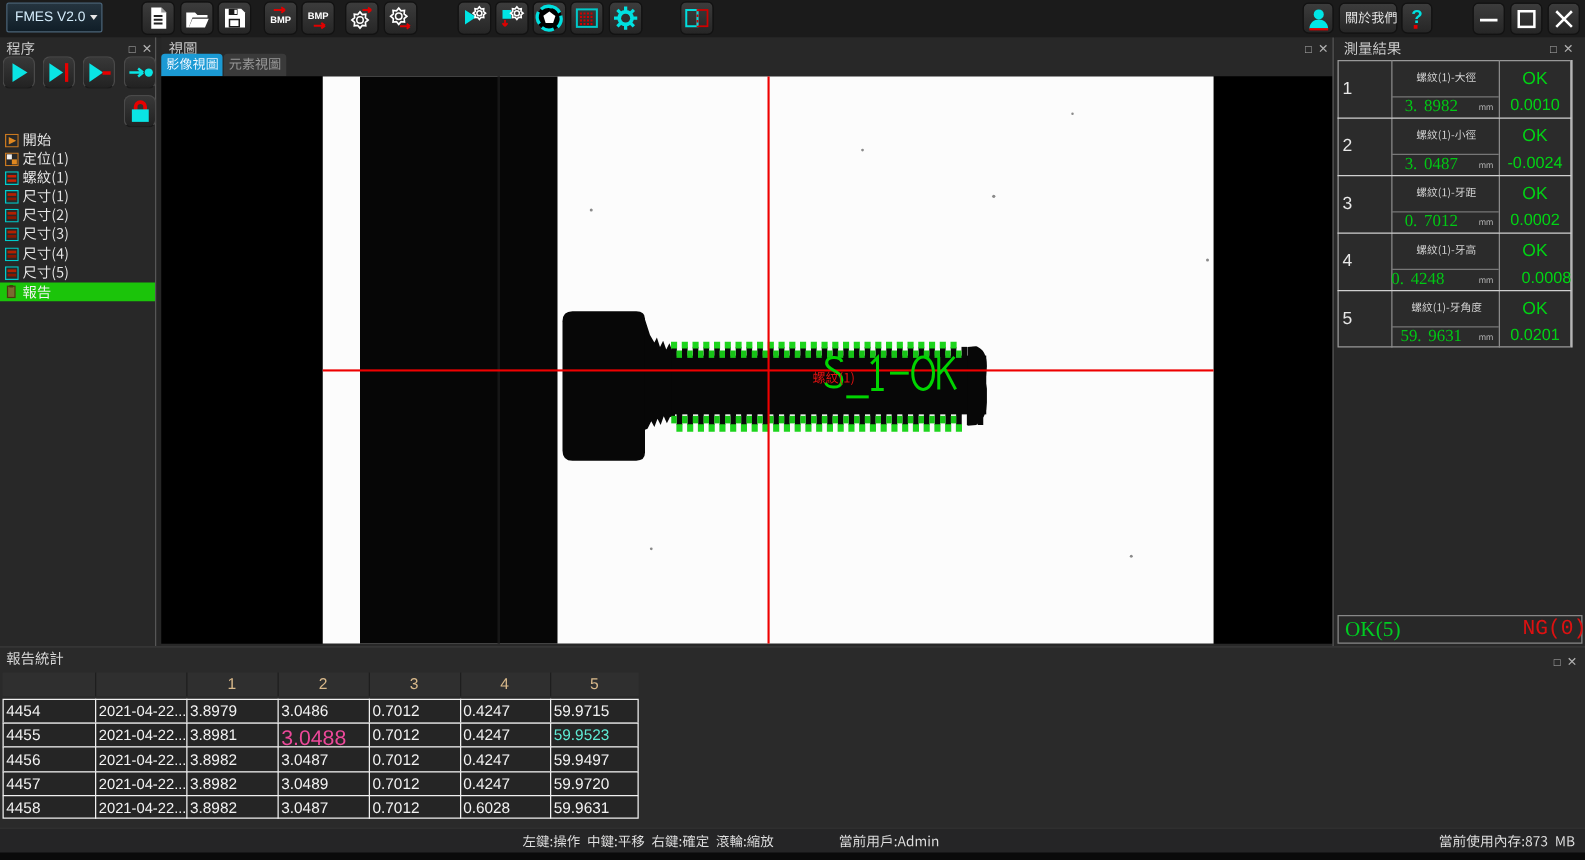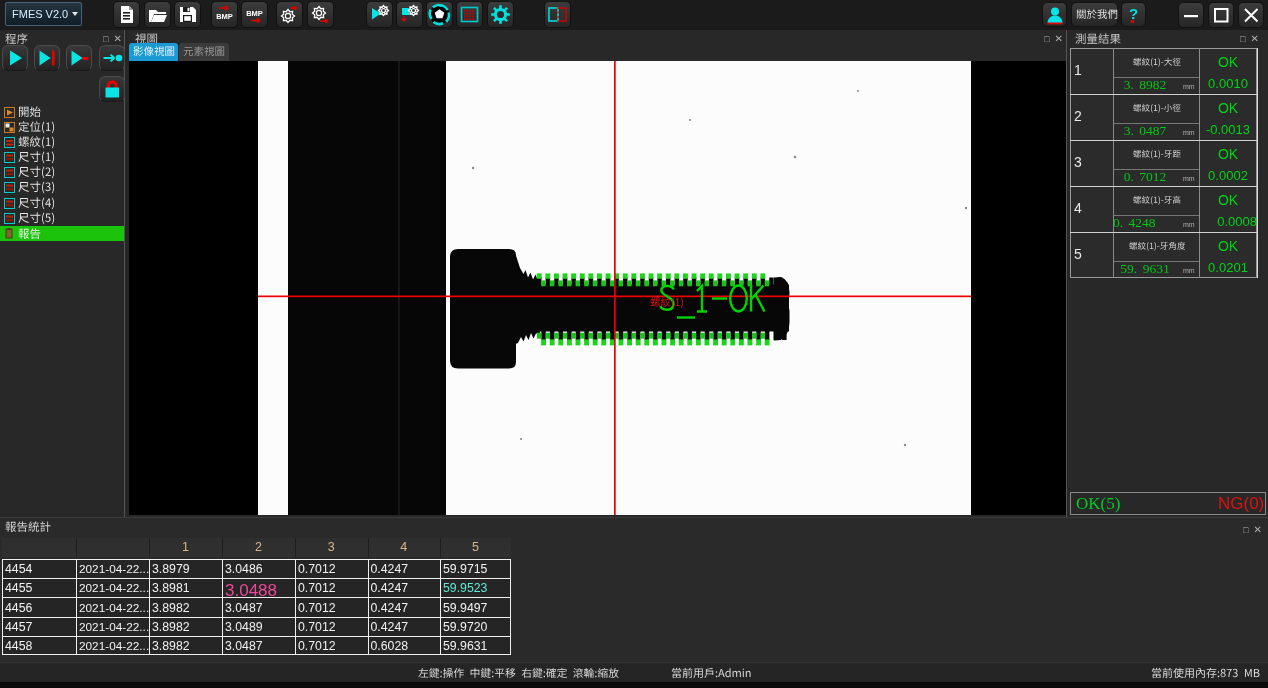--- a/index.html
+++ b/index.html
@@ -585,21 +585,21 @@
       <use href="#g0031" x="2338"></use>
       <use href="#g0029" x="2893"></use>
       <use href="#g002D" x="3231"></use>
       <use href="#g5C0F" x="3578"></use>
       <use href="#g5F91" x="4578"></use>
     </g>
   </svg>
 <div class="abs" style="left:1113px;top:123px;width:64px;text-align:center;font-family:'Liberation Serif';font-size:13.5px;color:#00c814">3.  0487</div>
 <div class="abs" style="left:1183px;top:129px;font-size:7px;color:#b0b0b0">mm</div>
 <div class="abs" style="left:1199px;top:100px;width:58px;text-align:center;font-size:14px;color:#00d414">OK</div>
-<div class="abs" style="left:1199px;top:122px;width:58px;text-align:center;font-size:13px;color:#00d414">-0.0013</div>
+<div class="abs" style="left:1199px;top:122px;width:58px;text-align:center;font-size:13px;color:#00d414">-0.0024</div>
 <div class="abs" style="left:1113px;top:140px;width:1px;height:46px;background:#8a8a8a"></div>
 <div class="abs" style="left:1199px;top:140px;width:1px;height:46px;background:#8a8a8a"></div>
 <div class="abs" style="left:1113px;top:169px;width:86px;height:1px;background:#777"></div>
 <div class="abs" style="left:1070px;top:140px;width:187px;height:1px;background:#d0d0d0"></div>
 <div class="abs" style="left:1074px;top:154px;font-size:14px;color:#e8e8e8">3</div>
 <svg width="48" height="10" style="position:absolute;overflow:visible;left:1133.0px;top:150px" viewBox="0 0 48 10">
     <g fill="#d8d8d8" transform="matrix(0.0086,0,0,-0.0086,0,7)">
       <use href="#g87BA" x="0"></use>
       <use href="#g7D0B" x="1000"></use>
       <use href="#g0028" x="2000"></use>
@@ -653,21 +653,21 @@
       <use href="#g5EA6" x="5578"></use>
     </g>
   </svg>
 <div class="abs" style="left:1113px;top:261px;width:64px;text-align:center;font-family:'Liberation Serif';font-size:13.5px;color:#00c814">59.  9631</div>
 <div class="abs" style="left:1183px;top:267px;font-size:7px;color:#b0b0b0">mm</div>
 <div class="abs" style="left:1199px;top:238px;width:58px;text-align:center;font-size:14px;color:#00d414">OK</div>
 <div class="abs" style="left:1199px;top:260px;width:58px;text-align:center;font-size:13px;color:#00d414">0.0201</div>
 <div class="abs" style="left:1257px;top:48px;width:1px;height:230px;background:#dcdcdc"></div>
 <div class="abs" style="left:1070px;top:492px;width:196px;height:23px;border:1px solid #888"></div>
 <div class="abs" style="left:1076px;top:494px;font-family:'Liberation Serif';font-size:17px;color:#00cc22">OK(5)</div>
-<div class="abs" style="left:1218px;top:494px;font-family:Liberation Sans, sans-serif;font-size:17px;color:#dd1111">NG(0)</div>
+<div class="abs" style="left:1218px;top:494px;font-family:Liberation Mono, monospace;font-size:17px;color:#dd1111">NG(0)</div>
 <div class="abs" style="left:0;top:517px;width:1268px;height:145px;background:#2a2a2a;border-top:1px solid #3a3a3a"></div>
 <svg width="46" height="13" style="position:absolute;overflow:visible;left:5px;top:521px" viewBox="0 0 46 13">
     <g fill="#d8d8d8" transform="matrix(0.0115,0,0,-0.0115,0,10)">
       <use href="#g5831" x="0"></use>
       <use href="#g544A" x="1000"></use>
       <use href="#g7D71" x="2000"></use>
       <use href="#g8A08" x="3000"></use>
     </g>
   </svg>
 <div class="abs dock" style="left:1243px;top:524px"><span style="font-size:9px">□</span><span style="letter-spacing:0">✕</span></div>

